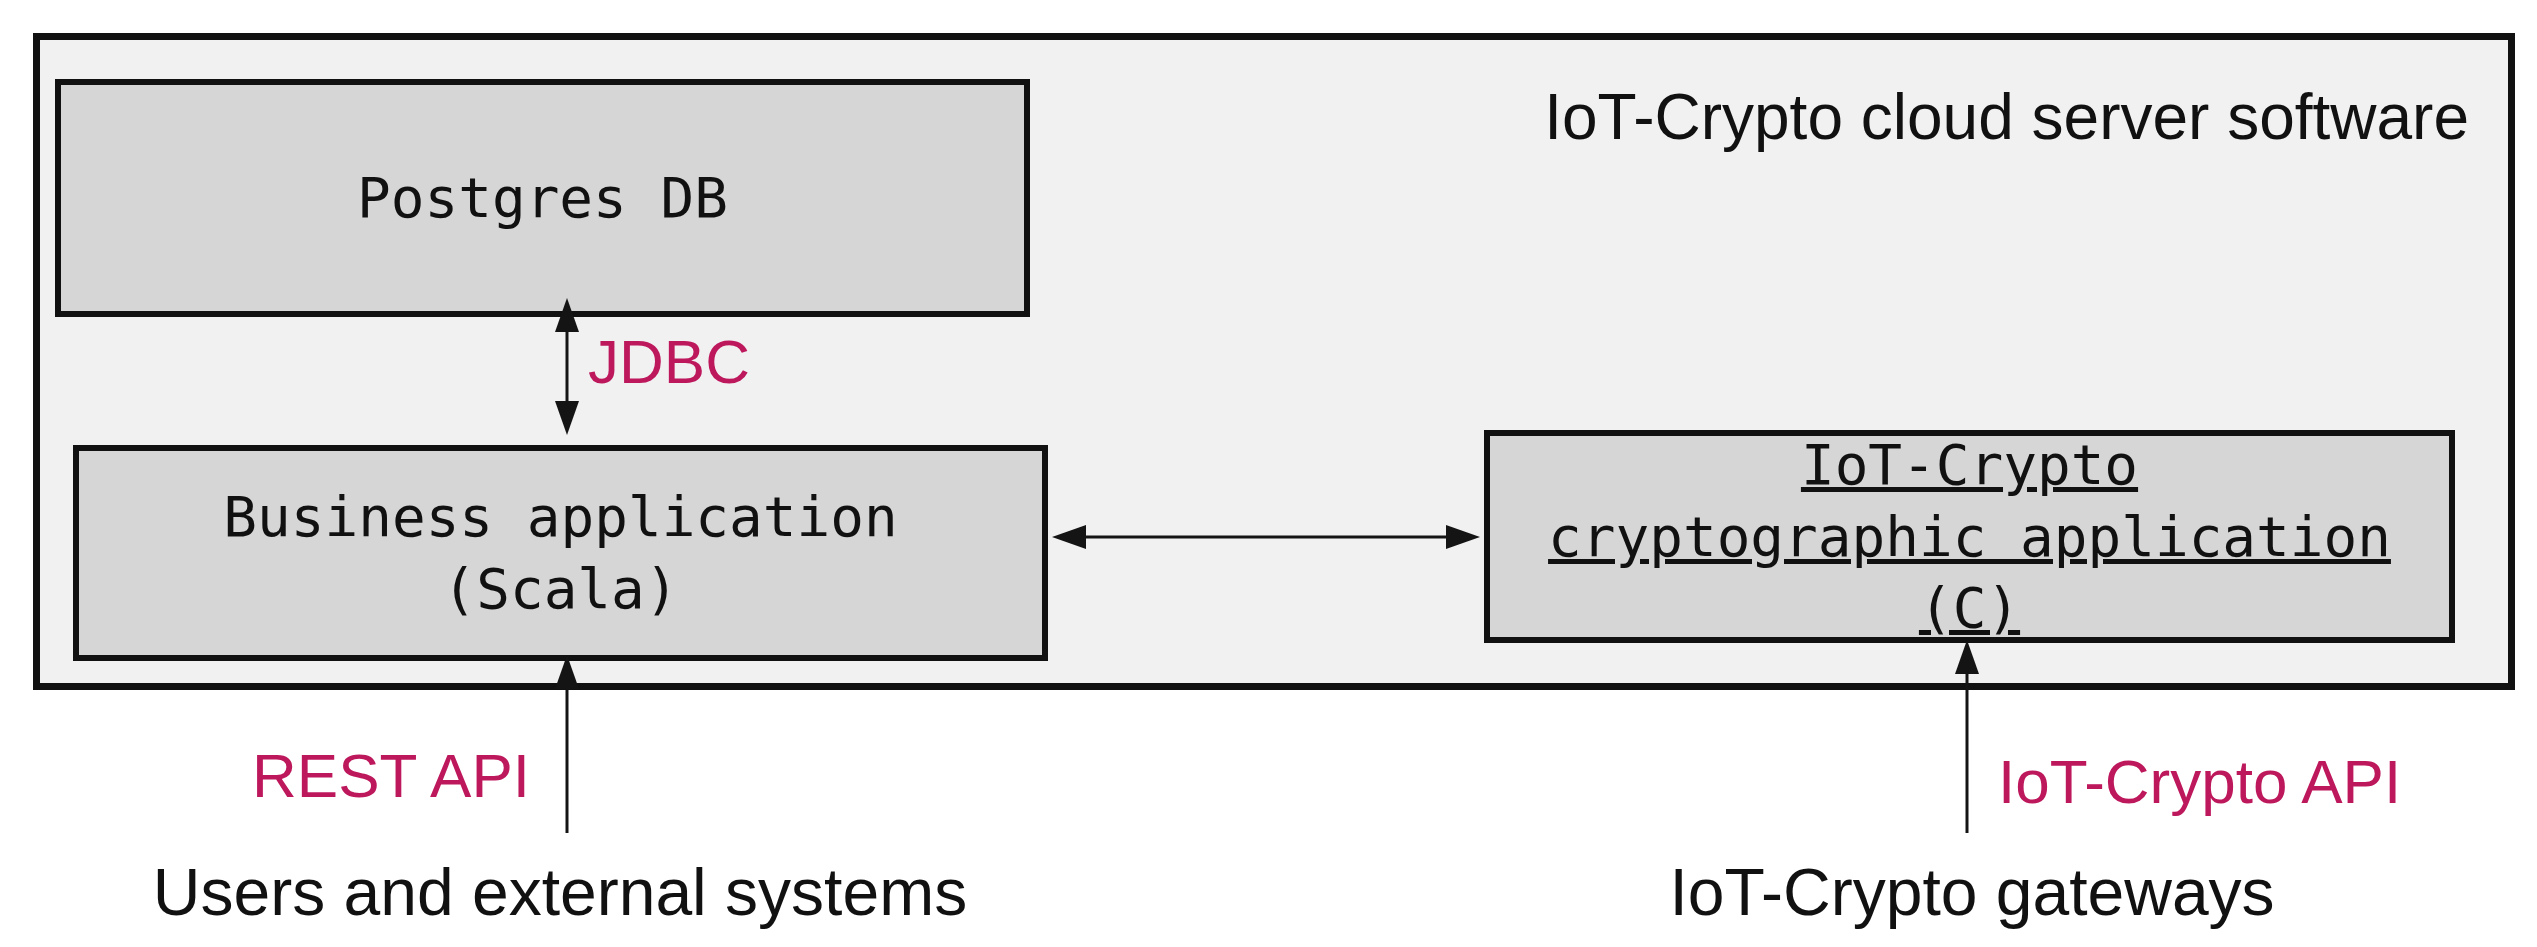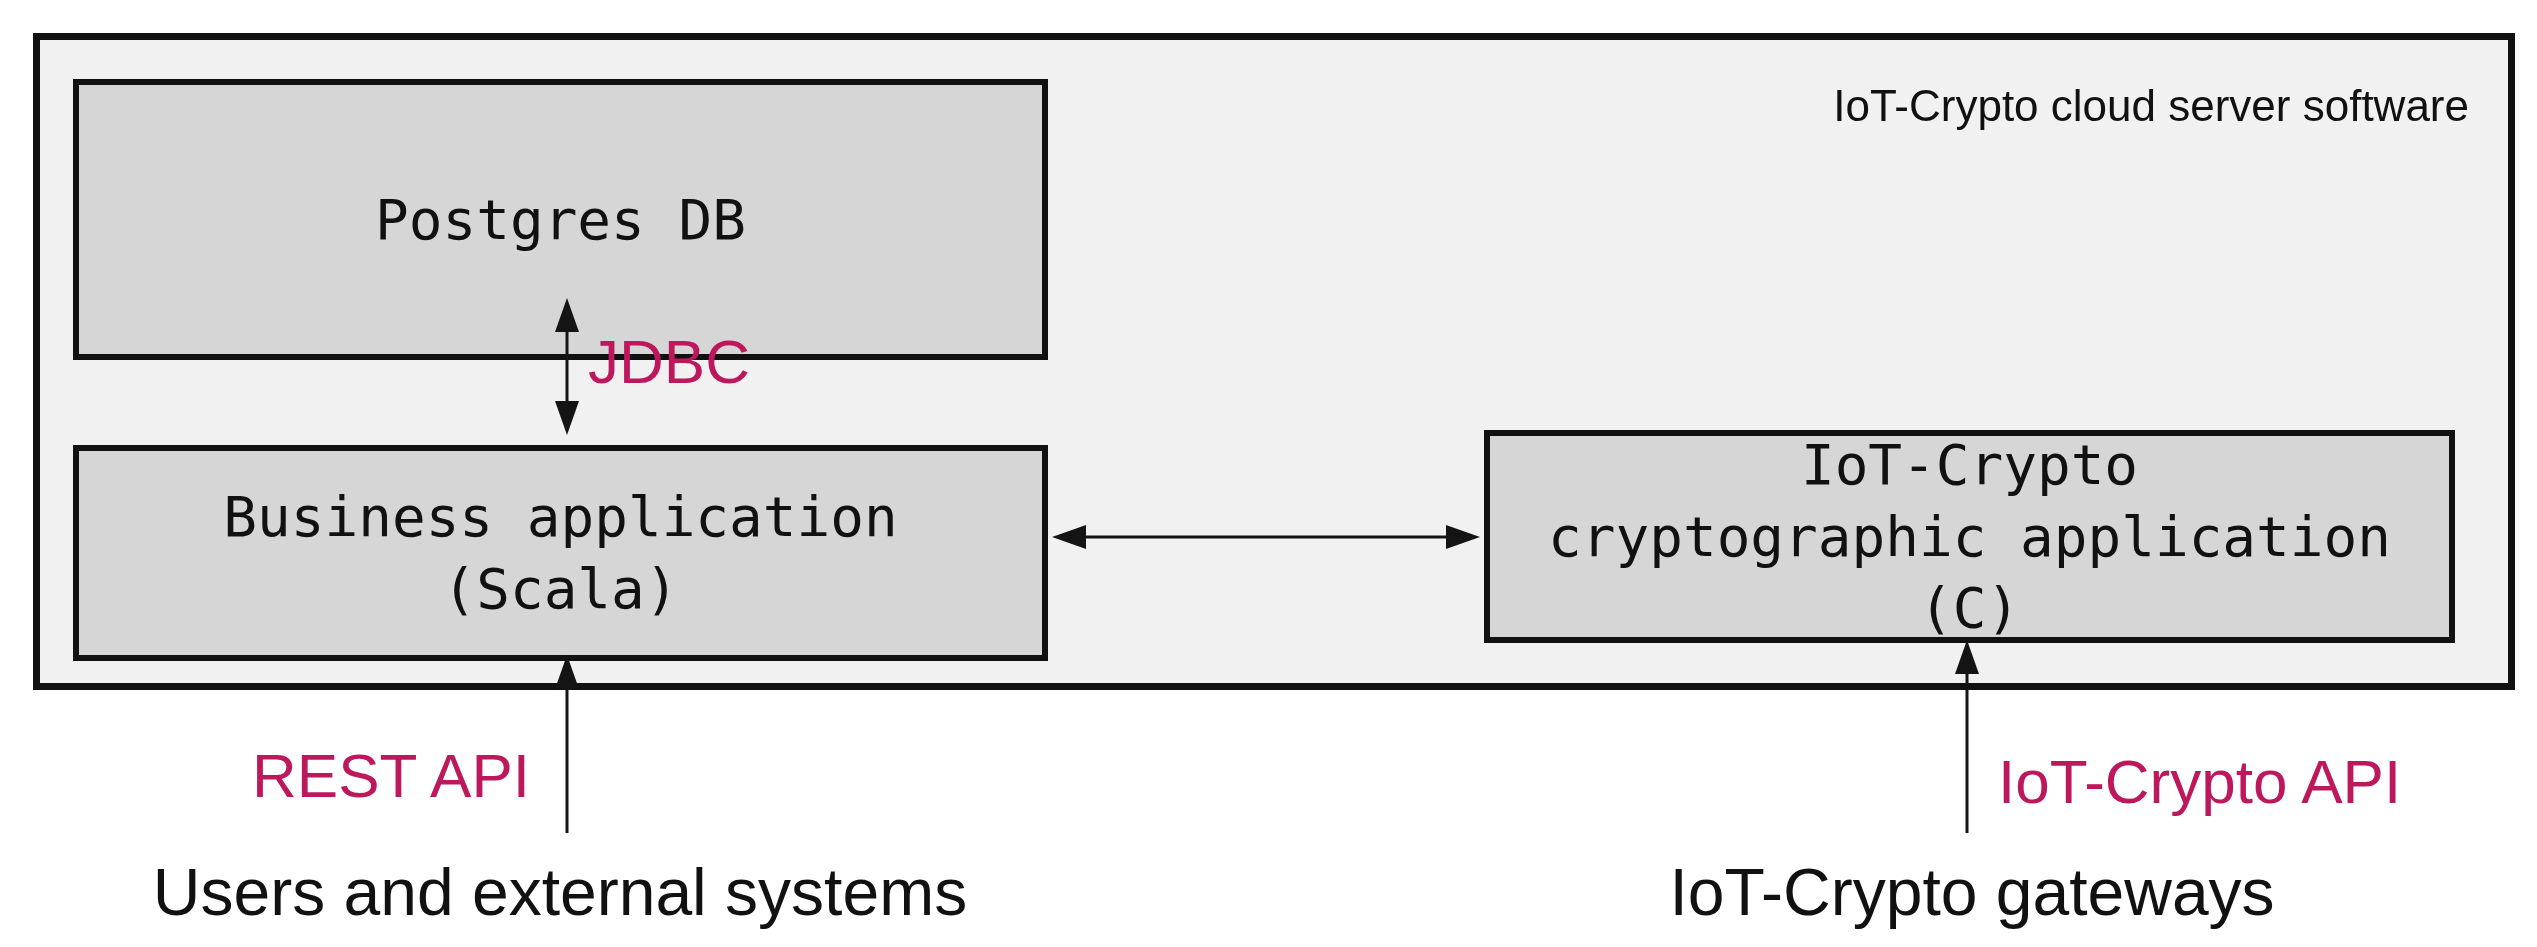--- a/index.html
+++ b/index.html
@@ -23,43 +23,43 @@
     width: 2482px;
     height: 657px;
     background: #f1f1f2;
     border: 7px solid #111111;
     box-sizing: border-box;
   }
   .outer-title {
     position: absolute;
     top: 42px;
     right: 39px;
-    font-size: 44px;
+    font-size: 64px;
     line-height: 1.1;
     white-space: nowrap;
     color: #111111;
   }
   .node {
     position: absolute;
     background: #d6d6d6;
     border: 6px solid #111111;
     box-sizing: border-box;
     display: flex;
     align-items: center;
     justify-content: center;
     text-align: center;
     font-family: "DejaVu Sans Mono", monospace;
     font-size: 56px;
     line-height: 1.28;
     white-space: pre-line;
     color: #111111;
   }
-  .node-postgres  { left: 73px;   top: 79px;  width: 975px; height: 281px; }
+  .node-postgres  { left: 55px;   top: 79px;  width: 975px; height: 238px; }
   .node-business  { left: 73px;   top: 437px; width: 975px; height: 216px; margin-top: 8px; }
-  .node-crypto    { left: 1484px; top: 430px; width: 971px; height: 213px; }
+  .node-crypto    { left: 1484px; top: 430px; width: 971px; height: 213px; text-decoration: underline; }
   .arrow-layer {
     position: absolute;
     left: 0; top: 0;
     width: 2537px;
     height: 947px;
     pointer-events: none;
   }
   .conn-label {
     position: absolute;
     font-size: 62px;

